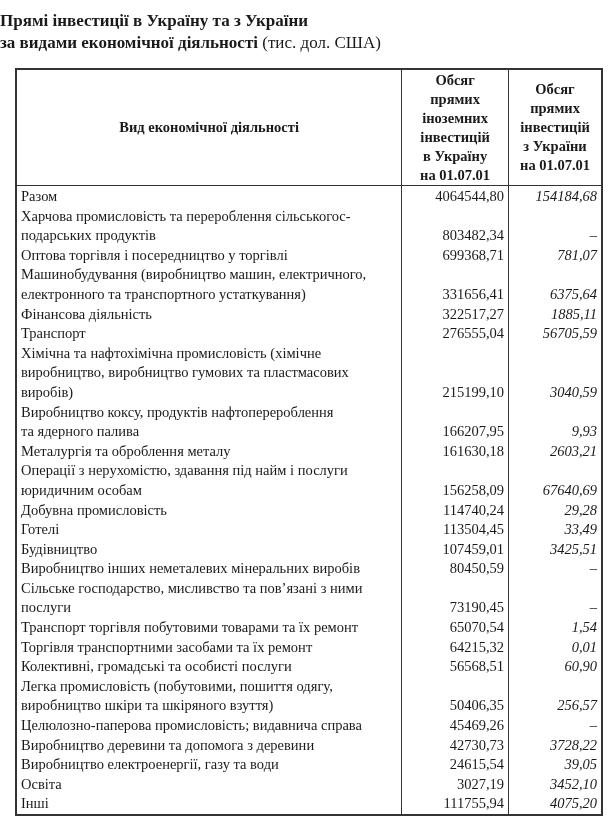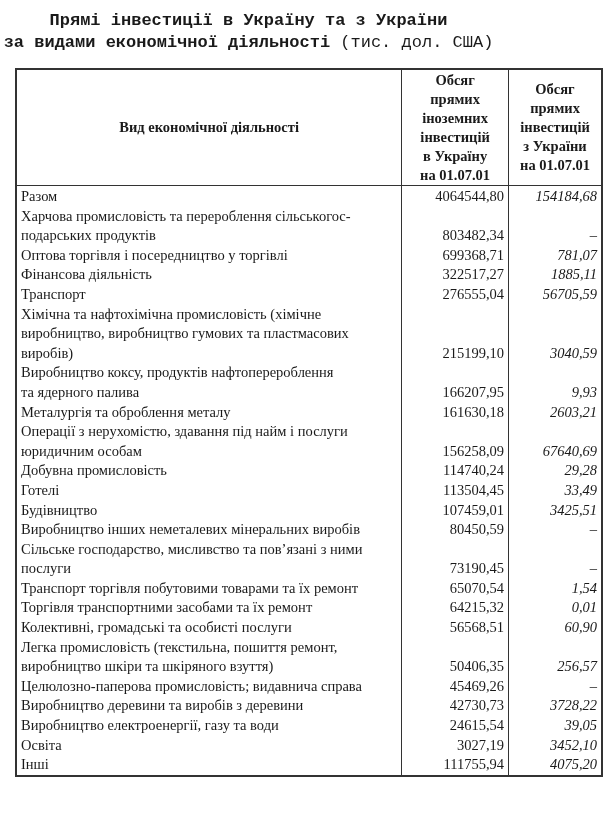--- a/index.html
+++ b/index.html
@@ -1,19 +1,19 @@
 <!DOCTYPE html>
 <html><head>
   <meta charset="utf-8">
   <style>
     html, body { margin: 0; padding: 0; background: #ffffff; }
     body { width: 614px; height: 837px; position: relative; overflow: hidden;
            font-family: "Liberation Serif", "DejaVu Serif", serif; color: #1a1a1a; }
-    .title { position: absolute; left: 0; top: 10px; width: 497px; text-align: center;
-             font-size: 17px; line-height: 22px; font-family: Liberation Mono, monospace; }
+    .title { position: absolute; left: 0; top: 10px; width: 497px; text-align: left;
+             font-size: 17px; line-height: 22px; }
     .title .b { font-weight: bold; }
     .title .n { font-weight: normal; }
     table.main { position: absolute; left: 15px; top: 68px; width: 588px;
                  border-collapse: collapse; border: 2px solid #333; font-size: 14.5px; }
     table.main th { font-weight: bold; border: 1.5px solid #333; padding: 0; text-align: center;
                     vertical-align: middle; line-height: 19px; }
     th.c1 { width: 385px; height: 115px; }
     th.c2 { width: 106px; }
     th.c3 { width: 92px; }
     table.main td { border-left: 1.5px solid #333; border-right: 1.5px solid #333;
@@ -72,20 +72,28 @@
       </tr>
       <tr>
         <td class="name">
           <div>Оптова торгівля і посередництво у торгівлі</div>
         </td>
         <td class="v1">699368,71</td>
         <td class="v2">781,07</td>
       </tr>
       <tr>
         <td class="name">
+          <div>Машинобудування (виробництво машин, електричного,</div>
+          <div>електронного та транспортного устаткування)</div>
+        </td>
+        <td class="v1">331656,41</td>
+        <td class="v2">6375,64</td>
+      </tr>
+      <tr>
+        <td class="name">
           <div>Фінансова діяльність</div>
         </td>
         <td class="v1">322517,27</td>
         <td class="v2">1885,11</td>
       </tr>
       <tr>
         <td class="name">
           <div>Транспорт</div>
         </td>
         <td class="v1">276555,04</td>
@@ -175,36 +183,36 @@
       </tr>
       <tr>
         <td class="name">
           <div>Колективні, громадські та особисті послуги</div>
         </td>
         <td class="v1">56568,51</td>
         <td class="v2">60,90</td>
       </tr>
       <tr>
         <td class="name">
-          <div>Легка промисловість (текстильна, пошиття ремонт,</div>
+          <div>Легка промисловість (побутовими, пошиття одягу,</div>
           <div>виробництво шкіри та шкіряного взуття)</div>
         </td>
         <td class="v1">50406,35</td>
         <td class="v2">256,57</td>
       </tr>
       <tr>
         <td class="name">
           <div>Целюлозно-паперова промисловість; видавнича справа</div>
         </td>
         <td class="v1">45469,26</td>
         <td class="dash">–</td>
       </tr>
       <tr>
         <td class="name">
-          <div>Виробництво деревини та виробів з деревини</div>
+          <div>Виробництво деревини та допомога з деревини</div>
         </td>
         <td class="v1">42730,73</td>
         <td class="v2">3728,22</td>
       </tr>
       <tr>
         <td class="name">
           <div>Виробництво електроенергії, газу та води</div>
         </td>
         <td class="v1">24615,54</td>
         <td class="v2">39,05</td>

